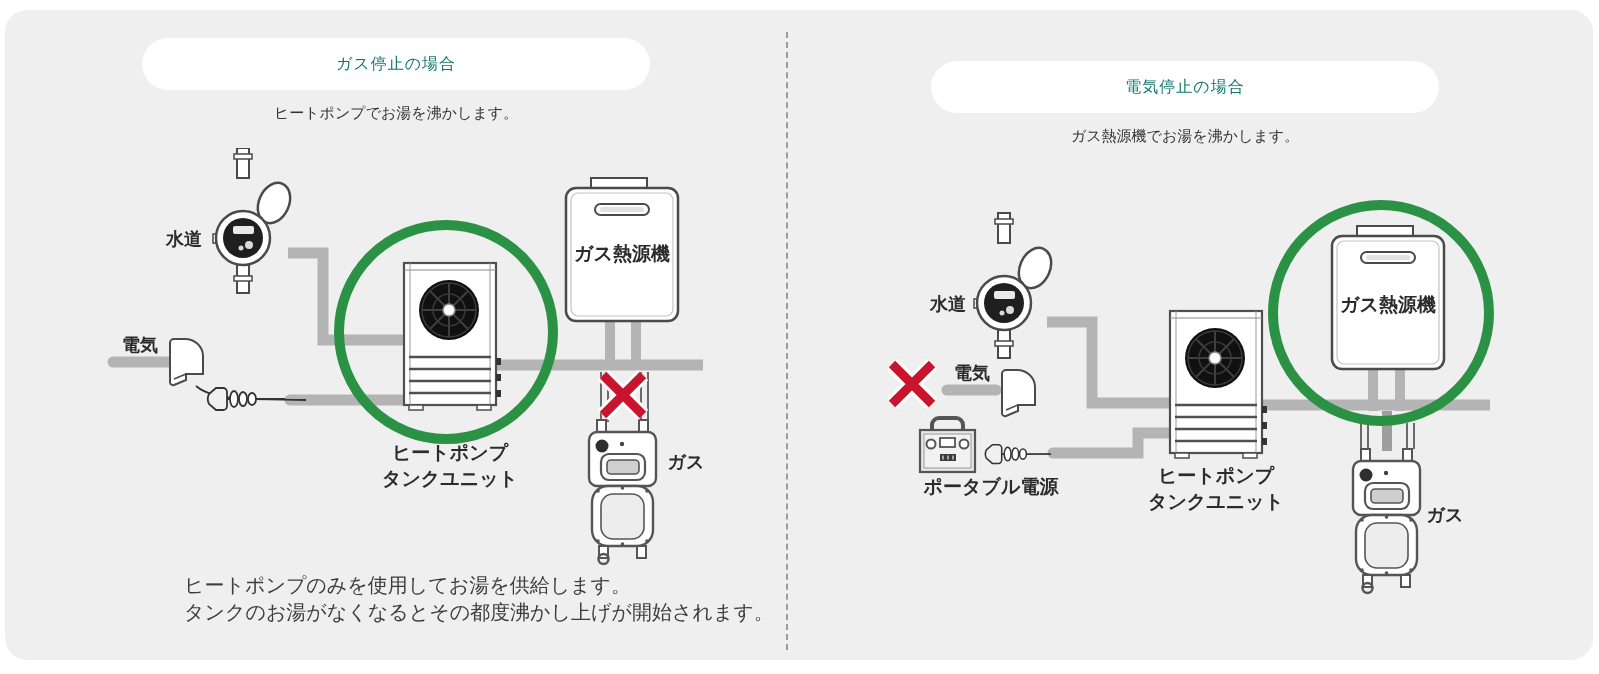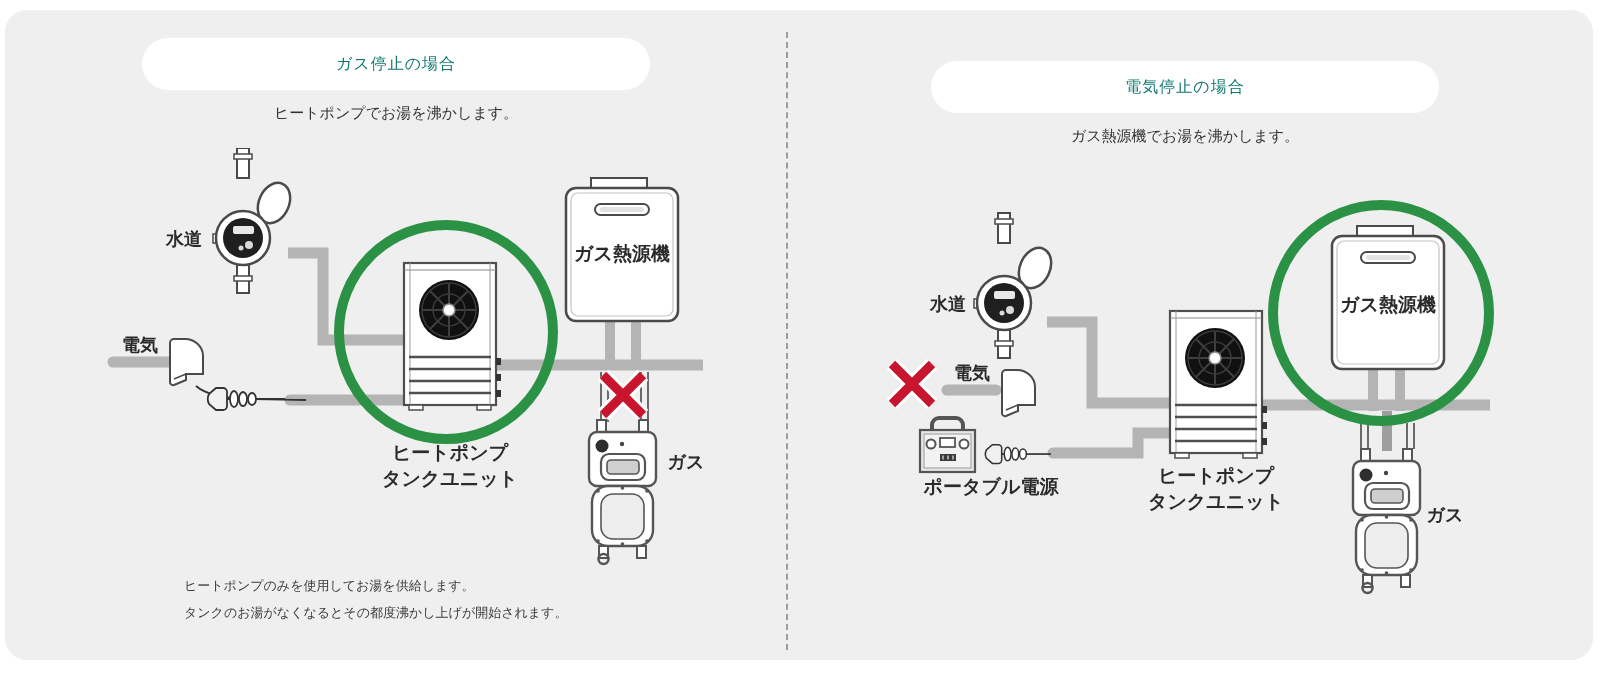--- a/index.html
+++ b/index.html
@@ -8,21 +8,21 @@
   .divider{position:absolute;left:786px;top:32px;height:618px;width:0;border-left:2px dashed #9c9c9c;}
   .panel{position:absolute;top:0;width:780px;height:674px;}
   .panel.left{left:6px;}
   .panel.right{left:795px;margin-top:23px;}
   .pill{position:absolute;top:38px;left:50%;transform:translateX(-50%);width:508px;height:52px;
         background:#ffffff;border-radius:26px;text-align:center;line-height:52px;
         font-size:16px;color:#0f766e;letter-spacing:1px;}
   .subtitle{position:absolute;top:104px;left:0;width:100%;text-align:center;
         font-size:15px;color:#333333;}
   .diagram{position:absolute;left:0;top:148px;width:780px;height:430px;}
-  .footer{position:absolute;left:178px;top:572px;font-size:13px;line-height:27px;color:#3c3c3c;}
+  .footer{position:absolute;left:178px;top:572px;font-size:20px;line-height:27px;color:#3c3c3c;}
   svg text{font-family:"Liberation Sans",sans-serif;fill:#2b2b2b;font-weight:bold;}
   .lbl{font-size:18px;}
   .lbl-big{font-size:19px;}
   .defs-holder{position:absolute;width:0;height:0;overflow:hidden;}
 </style>
 </head>
 <body>
 
 <div class="stage">
   <div class="board"></div>

